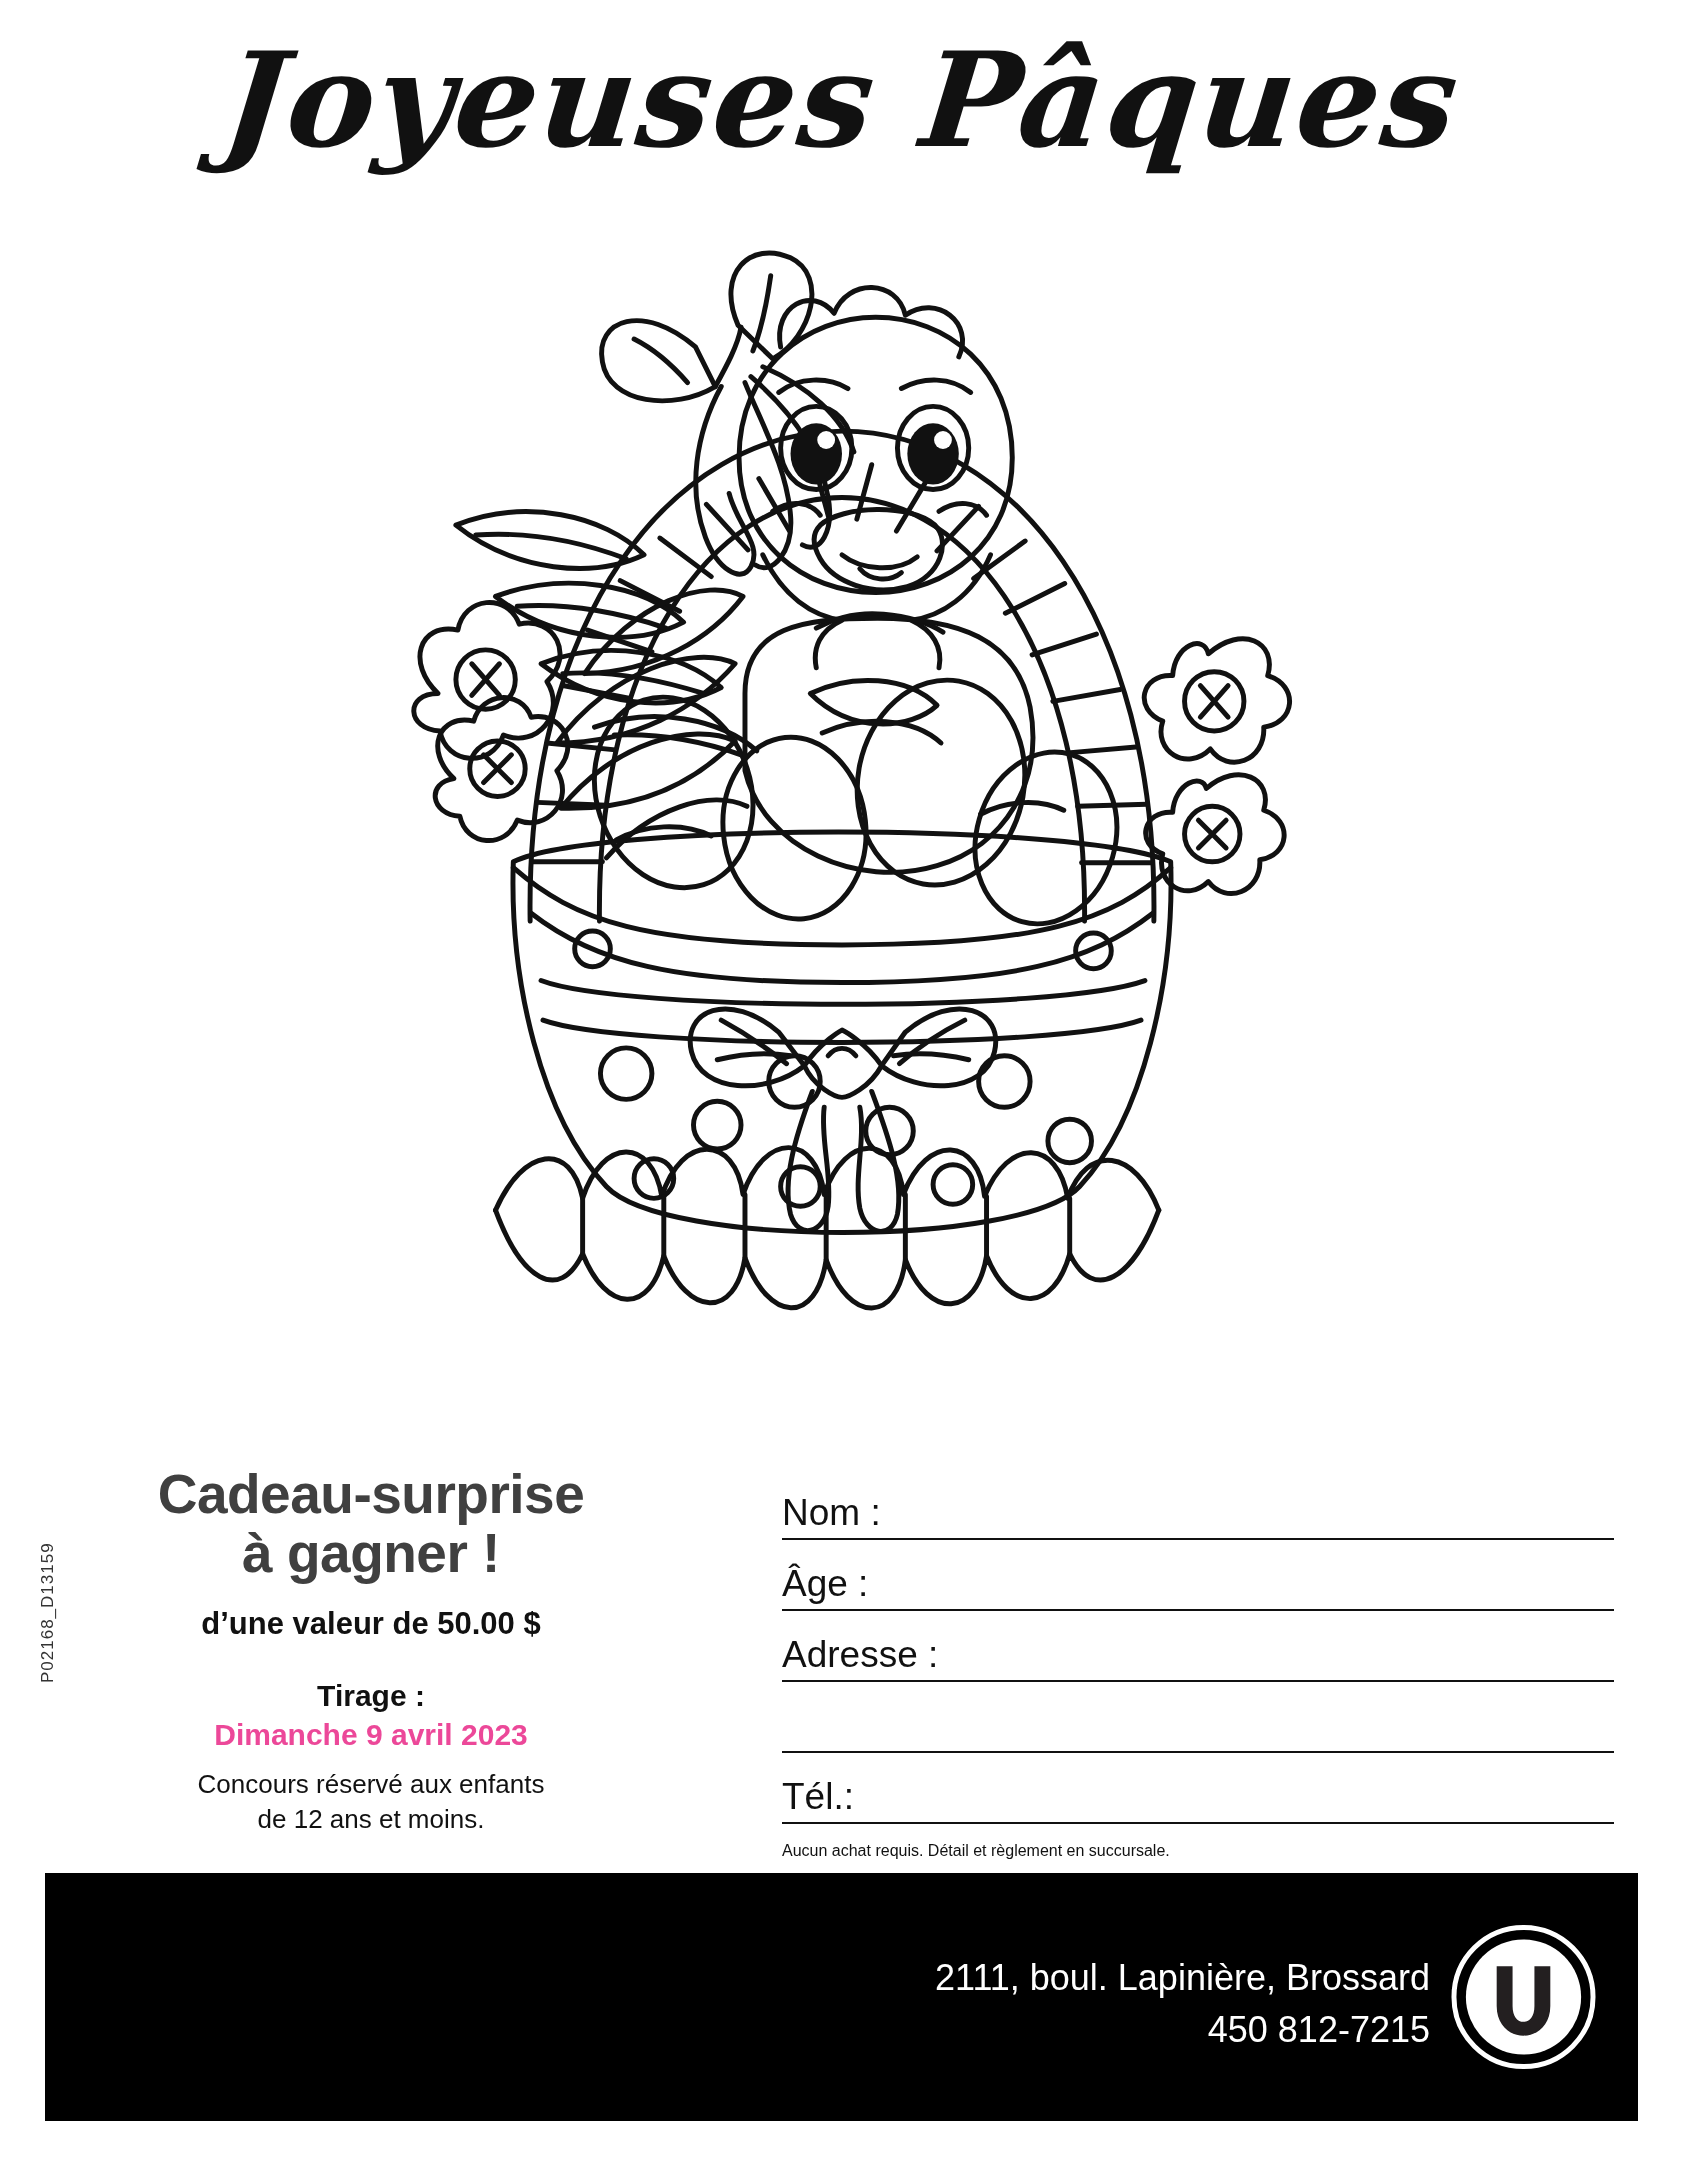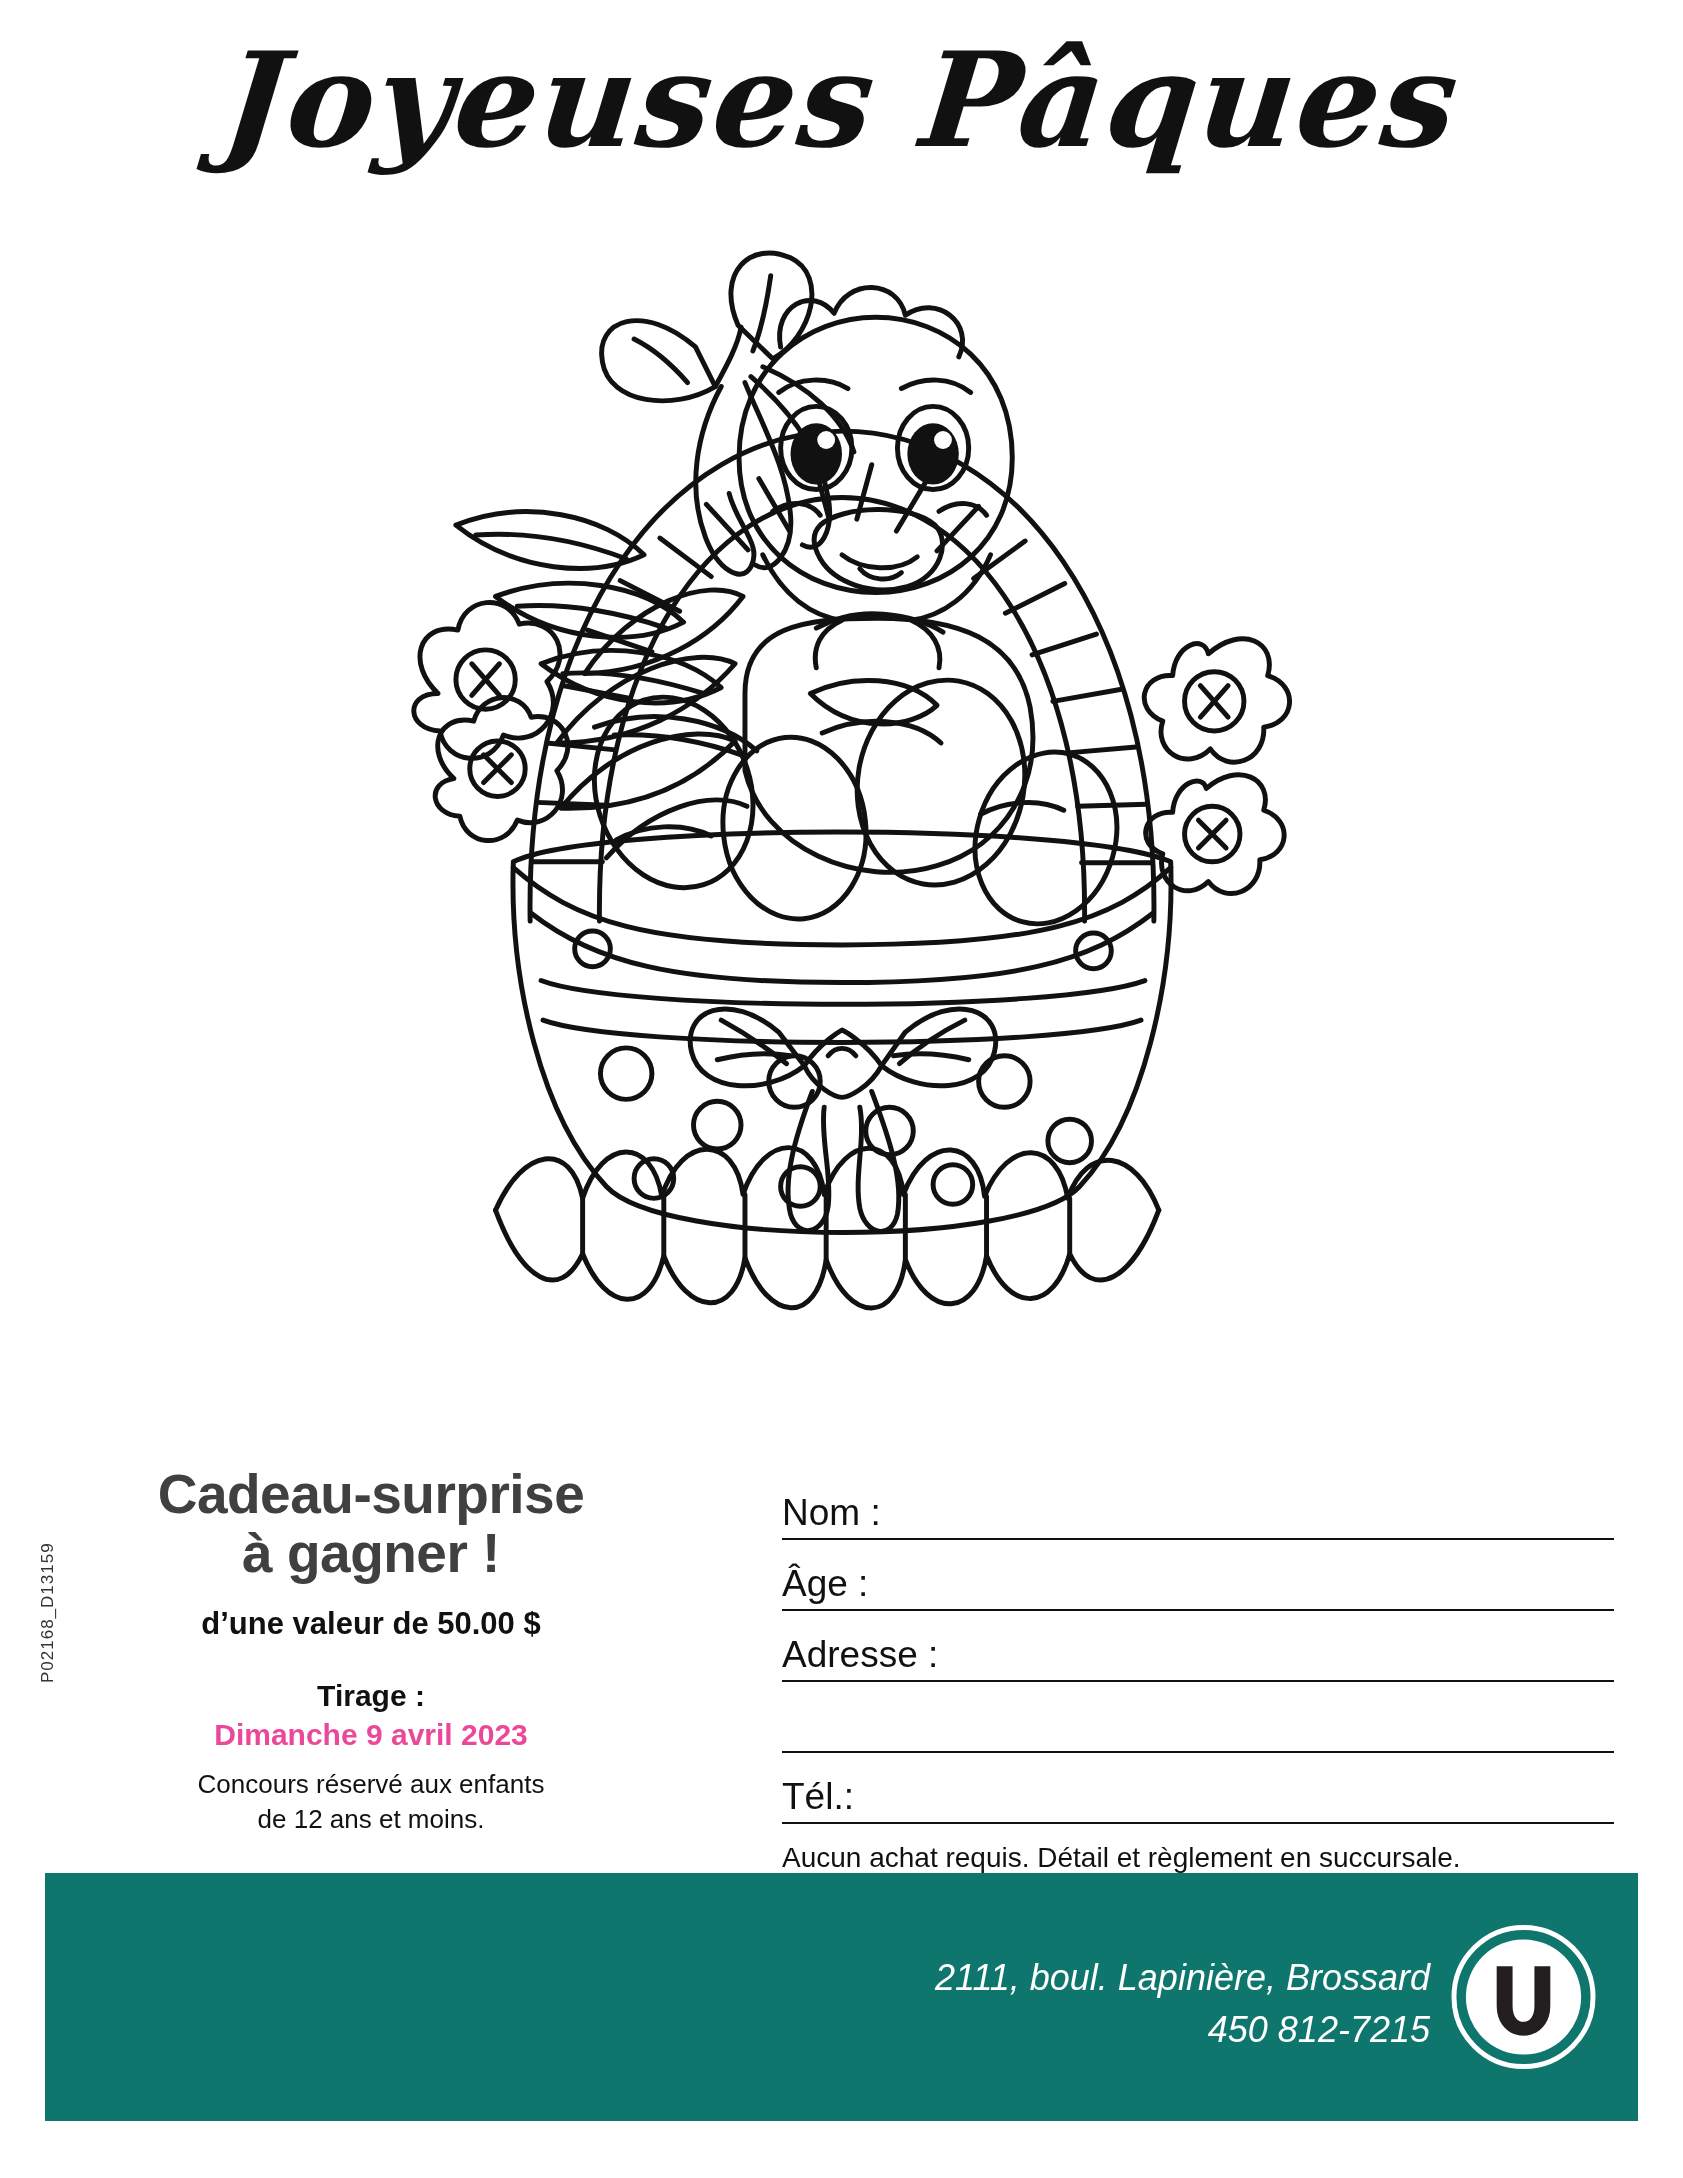--- a/index.html
+++ b/index.html
@@ -129,34 +129,33 @@
   }
   .field .fline {
     position: absolute;
     left: 0;
     right: 0;
     bottom: 6px;
     border-bottom: 2px solid #111;
   }
   .fine-print {
     margin-top: 12px;
-    font-size: 28px;
+    font-size: 16px;
     color: #111;
   }
 
   
   .footer {
     position: absolute;
     left: 45px;
     right: 45px;
     bottom: 57px;
     height: 248px;
-    background: #0f766e;
+    background: #000000;
     color: #ffffff;
-    font-style: italic;
   }
   .footer .addr {
     position: absolute;
     right: 208px;
     bottom: 65px;
     text-align: right;
     font-size: 36px;
     line-height: 1.45;
     font-weight: 400;
     white-space: nowrap;

